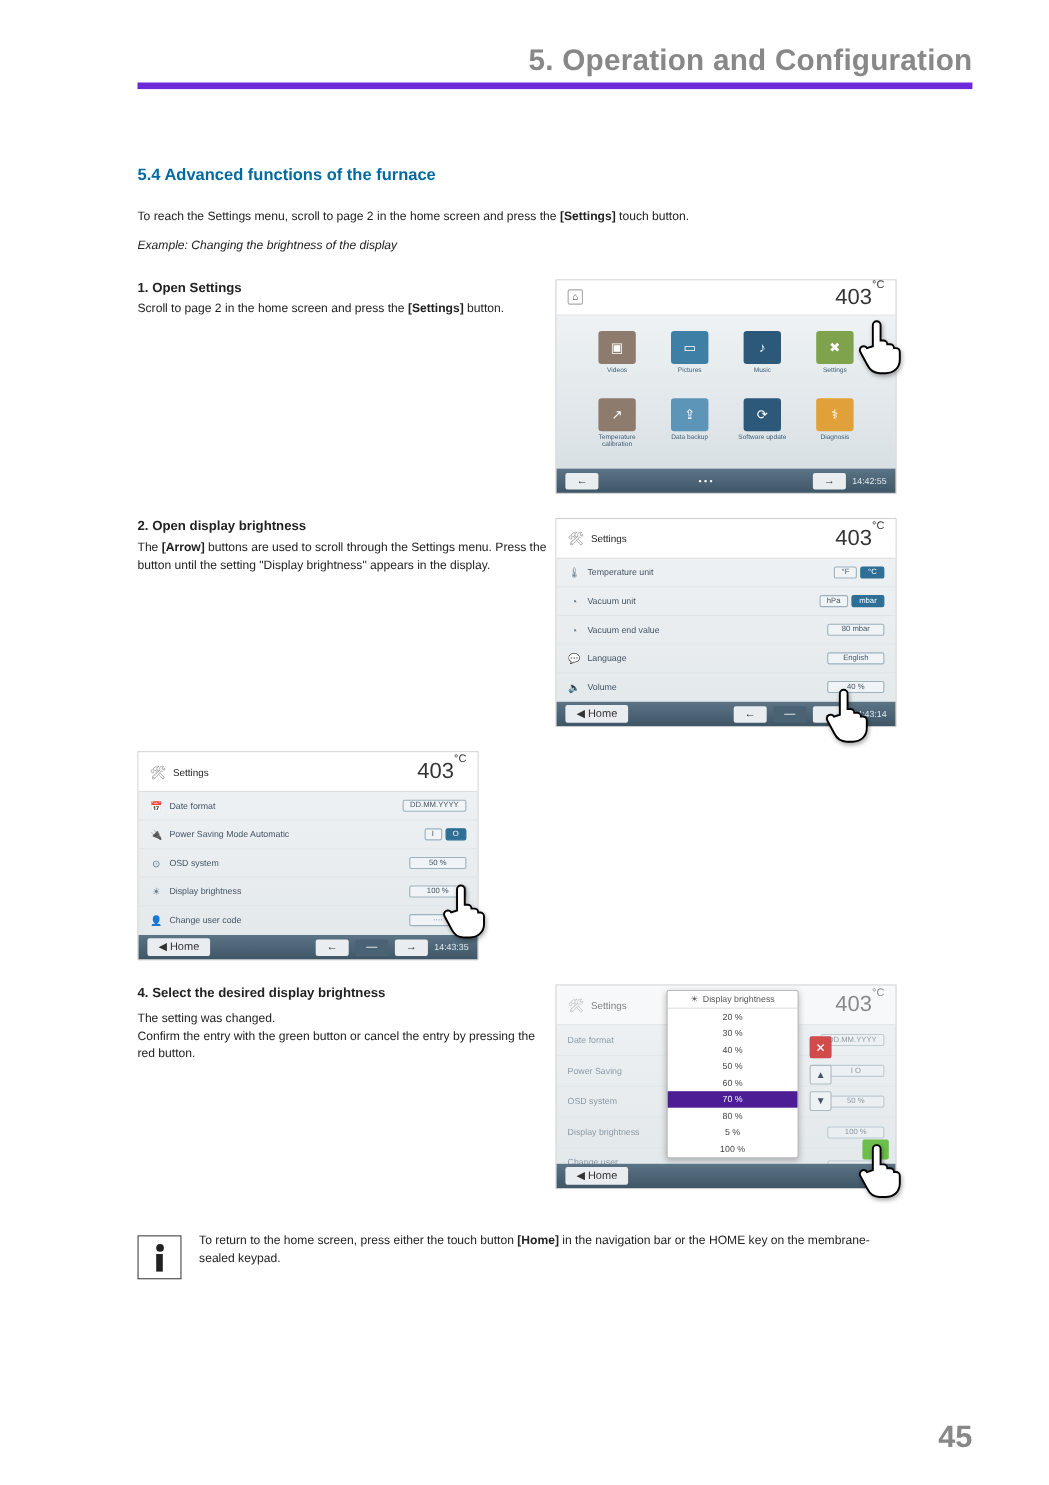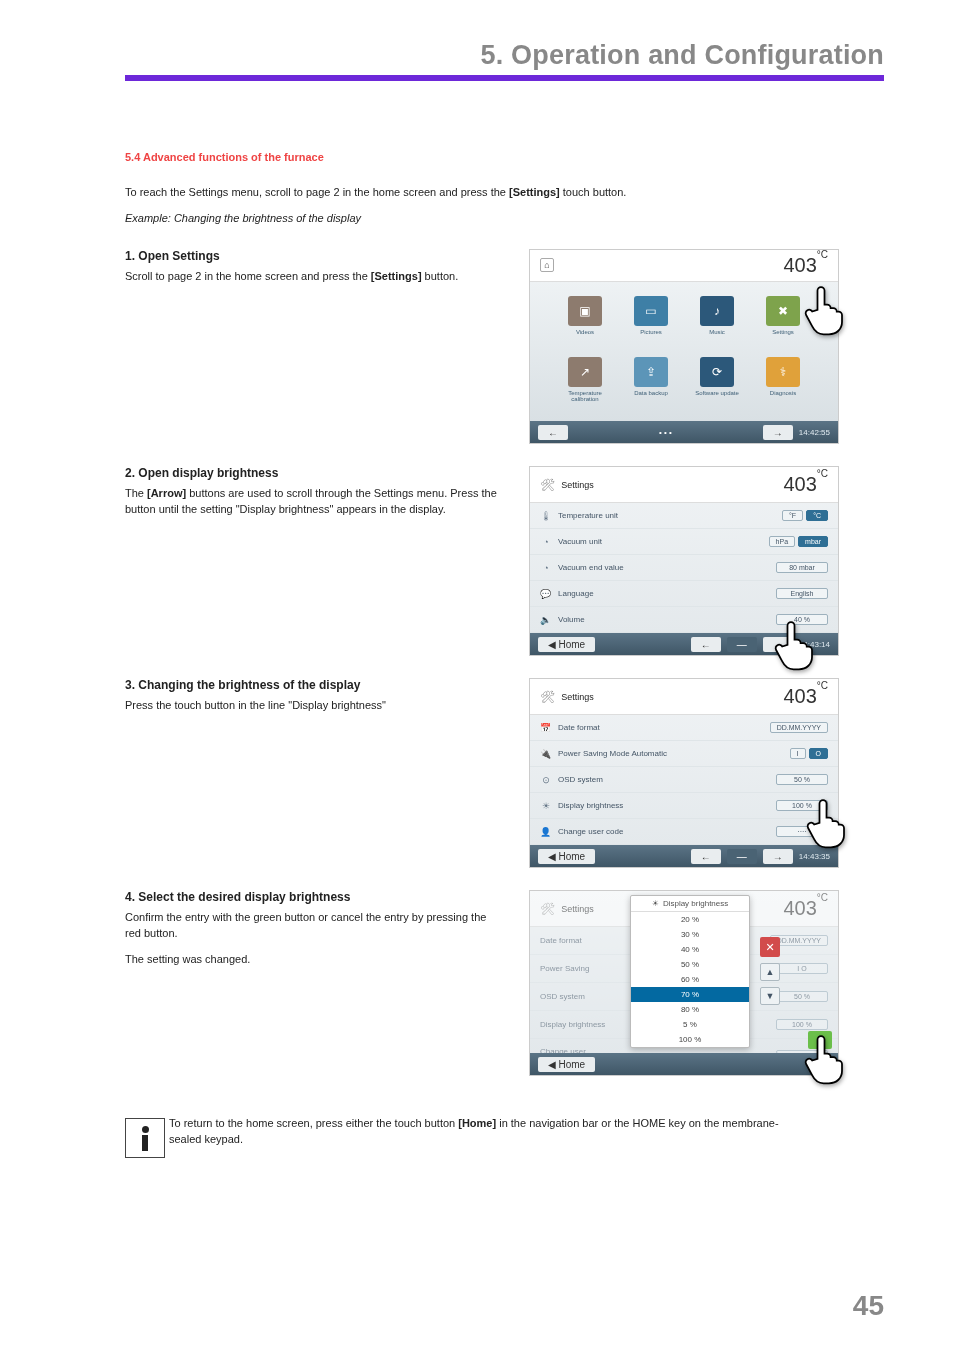--- a/index.html
+++ b/index.html
@@ -1,25 +1,25 @@
 <!DOCTYPE html>
 <html><head>
 <meta charset="utf-8">
 <style>
   * { box-sizing: border-box; margin: 0; padding: 0; }
   html, body { width: 954px; font-family: "Helvetica Neue", Arial, sans-serif; color: #222; background: #fff; }
   .page { width: 954px; height: 1350px; position: relative; padding: 40px 70px 0 125px; }
   .chapter-bar { border-bottom: 6px solid #6d28d9; padding-bottom: 4px; margin-bottom: 70px; }
   .chapter-title { font-size: 27px; font-weight: 600; color: #888; text-align: right; letter-spacing: .2px; }
-  .h2 { font-size: 11px; font-weight: 700; color: #ef4444; margin-bottom: 16px; }
+  .h2 { font-size: 15px; font-weight: 700; color: #0369a1; margin-bottom: 16px; }
   .h3 { font-size: 12px; font-weight: 700; margin-bottom: 6px; }
   .body, .body * { font-size: 11px; line-height: 1.45; font-weight: 400; }
   .em { font-style: italic; }
   .sec { margin-bottom: 22px; }
-  .row { display: flex; gap: 24px; align-items: flex-start; }
+  .row { display: flex; align-items: flex-start; }
   .colL { width: 380px; flex: 0 0 380px; }
   .colR { flex: 1; }
   strong.b { font-weight: 700; }
 
   
   .shot { width: 310px; border: 1px solid #ccc; background: #f6f8f9; font-size: 9px; position: relative; }
   .shot .topbar { display: flex; justify-content: space-between; align-items: center; padding: 4px 10px; background: #fff; border-bottom: 1px solid #ddd; }
   .shot .topbar .home-ic { width: 14px; height: 14px; border: 1px solid #aaa; border-radius: 2px; display:flex;align-items:center;justify-content:center;}
   .shot .temp { font-size: 20px; font-weight: 400; color: #333; }
   .shot .temp sup { font-size: 10px; position: relative; top: -6px; }
@@ -52,32 +52,32 @@
   .pill.sel { background:#2f6f95; color:#fff; border-color:#2f6f95; }
   .pill.wide { min-width:52px; text-align:center;}
 
   
   .popupback { position:relative; background: linear-gradient(#eef2f4,#dfe5e9); }
   .bglist { filter: blur(0); opacity:.55; }
   .bglist .row2 { padding:8px 10px; }
   .popup { position:absolute; top:4px; left:100px; width:120px; background:#fff; border:1px solid #bbb; border-radius:2px; box-shadow:0 2px 6px rgba(0,0,0,.25); font-size:8px;}
   .popup .pttl { text-align:center; padding:3px 0; border-bottom:1px solid #ddd; color:#555; font-size:8px; display:flex; align-items:center; justify-content:center; gap:4px;}
   .popup .opt { text-align:center; padding:3px 12px; color:#444; }
-  .popup .opt.sel { background:#0369a1; color:#fff; }
+  .popup .opt.sel { background:#4c1d95; color:#fff; }
   .sidebtns { position:absolute; top:46px; right:58px; display:flex; flex-direction:column; gap:6px;}
   .sidebtns .b1 { width:20px; height:20px; background:#d24b4b; color:#fff; border-radius:2px; display:flex;align-items:center;justify-content:center; font-size:11px;}
   .sidebtns .b2 { width:20px; height:18px; background:#eef2f4; border:1px solid #adb9c0; border-radius:2px; display:flex;align-items:center;justify-content:center; color:#456;}
   .greenok { position:absolute; right:6px; bottom:26px; width:24px; height:18px; background:#6bbf4a; border-radius:2px; display:flex;align-items:center;justify-content:center; color:#fff; font-size:11px;}
 
   
   .hand { position:absolute; width:56px; height:56px; pointer-events:none; }
   .hand svg { width:100%; height:100%; filter: drop-shadow(1px 2px 2px rgba(0,0,0,.35)); }
 
   
-  .infobox { display:flex; gap:4px; align-items:flex-start; margin-top:40px; }
+  .infobox { display:flex; gap:16px; align-items:flex-start; margin-top:40px; }
   .infobox .isq { width:40px; height:40px; border:1px solid #444; display:flex; align-items:center; justify-content:center; margin-top: 2px;}
   .infobox .isq .dot { width:7px;height:7px;background:#222;border-radius:50%; position:relative; top:-9px;}
   .infobox .isq .bar { position:absolute; width:6px; height:16px; background:#222; margin-top:10px;}
   .infobox .isq { position:relative;}
   .infobox .txt { font-size:11px; line-height:1.45; max-width: 640px;}
 
   .pagenum { position:absolute; right:70px; bottom:28px; font-size:28px; font-weight:600; color:#888; }
 </style>
 </head>
 <body>
@@ -237,24 +237,20 @@
         <div class="hand" style="bottom:-16px; right:12px;">
           <svg viewBox="0 0 64 64">
               <path fill="#fff" stroke="#000" stroke-width="2" d="M20 34 V12 a4 4 0 0 1 8 0 V28 h3 a4 4 0 0 1 4 4 h3 a4 4 0 0 1 4 4 h2 a4 4 0 0 1 4 4 v8 c0 8-6 14-15 14 h-6 c-6 0-10-3-13-9 l-7-13 a4 4 0 0 1 7-4 z"></path>
             </svg>
         </div>
       </div>
     </div>
   </div>
 
   <div class="sec row">
-    <div class="colL">
-      <div class="h3">3. Changing the brightness of the display</div>
-      <p class="body">Press the touch button in the line "Display brightness"</p>
-    </div>
     <div class="colR">
       <div class="shot" style="position:relative;">
         <div class="setlist">
           <div class="hdr">
             <span class="ic">🛠</span>
             <span>Settings</span>
             <span style="margin-left:auto;" class="temp"><span>403</span><sup>°C</sup></span>
           </div>
           <div id="rows3">
               <div class="row2">
@@ -318,22 +314,22 @@
               <path fill="#fff" stroke="#000" stroke-width="2" d="M20 34 V12 a4 4 0 0 1 8 0 V28 h3 a4 4 0 0 1 4 4 h3 a4 4 0 0 1 4 4 h2 a4 4 0 0 1 4 4 v8 c0 8-6 14-15 14 h-6 c-6 0-10-3-13-9 l-7-13 a4 4 0 0 1 7-4 z"></path>
             </svg>
         </div>
       </div>
     </div>
   </div>
 
   <div class="sec row">
     <div class="colL">
       <div class="h3">4. Select the desired display brightness</div>
+      <p class="body" style="margin-top:10px;">The setting was changed.</p>
       <p class="body">Confirm the entry with the green button or cancel the entry by pressing the red button.</p>
-      <p class="body" style="margin-top:10px;">The setting was changed.</p>
     </div>
     <div class="colR">
       <div class="shot popupback" style="position:relative; height:186px;">
         <div class="setlist bglist" style="position:absolute; inset:0;">
           <div class="hdr">
             <span class="ic">🛠</span>
             <span>Settings</span>
             <span style="margin-left:auto;" class="temp"><span>403</span><sup>°C</sup></span>
           </div>
           <div id="rows4bg">

